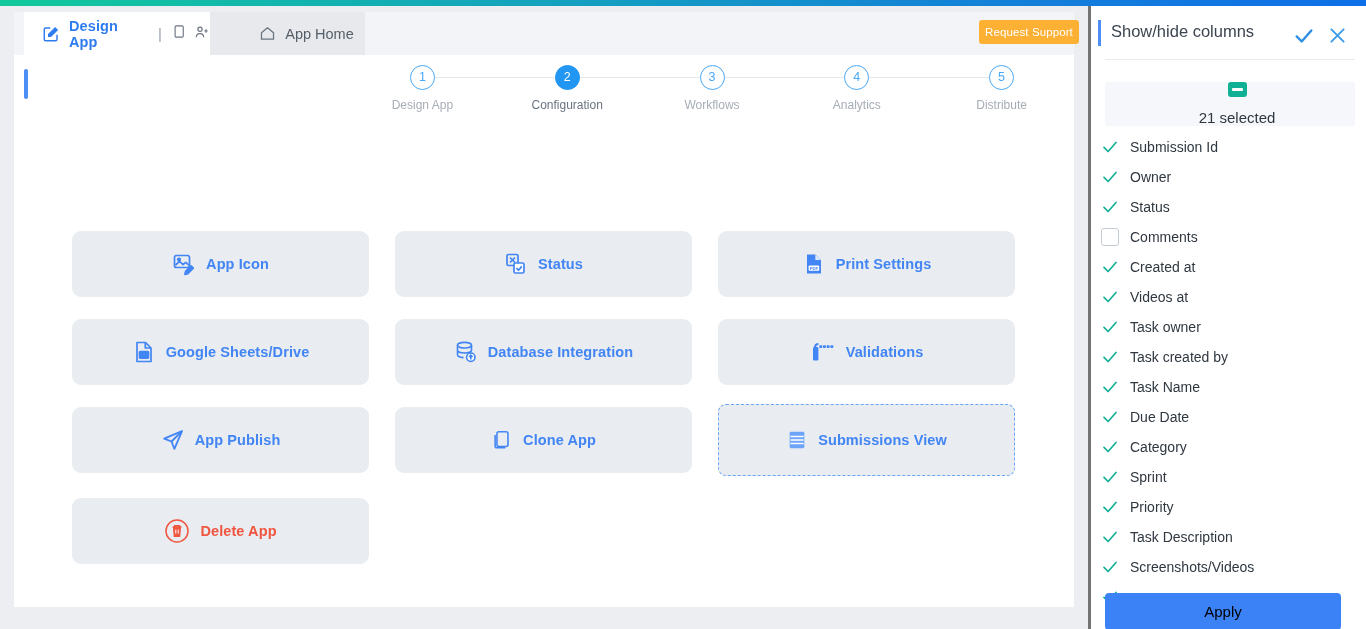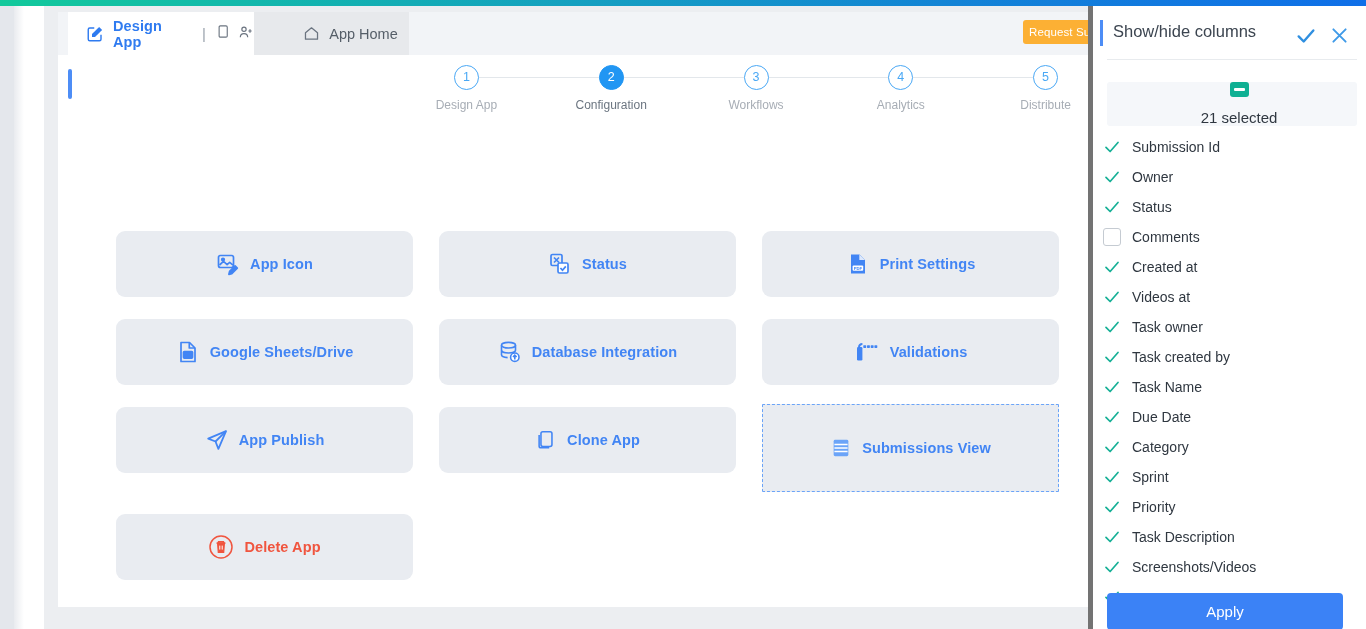--- a/index.html
+++ b/index.html
@@ -14,21 +14,20 @@
   
   .top-gradient {
     position: absolute; left: 0; top: 0; width: 1366px; height: 6px;
     background: linear-gradient(90deg, #12c99b 0%, #12b8ab 18%, #14a0c0 42%, #1383d6 70%, #0f6fe8 100%);
   }
 
   
   .app-area {
     position: absolute; left: 0; top: 6px; width: 1088px; height: 623px;
     background: #eceef1;
-    margin-left: 44px;
   }
   .left-gutter {
     position: absolute; left: 0; top: 6px; width: 14px; height: 623px;
     background: #e4e7ec;
   }
   .left-gutter-edge {
     position: absolute; left: 14px; top: 6px; width: 10px; height: 623px;
     background: linear-gradient(90deg, #e9ebef 0%, #ffffff 100%);
   }
 
@@ -102,33 +101,33 @@
     position: absolute; left: 58px; top: 97px;
     display: grid; grid-template-columns: repeat(3, 297px);
     gap: 22px 26px;
   }
   .tile {
     height: 66px; background: #e9ecf1; border-radius: 9px;
     display: flex; align-items: center; justify-content: center; gap: 10px;
     cursor: pointer; border: 1px solid transparent;
   }
   .tile.focused {
-    background: #e9ecf1; border: 1.6px dashed #6ba4f8; border-radius: 1px;
-    height: 88px; margin-top: -3px;
+    background: #e9ecf1; border: 1.6px dashed #6ba4f8; border-radius: 8px;
+    height: 72px; margin-top: -3px;
   }
   .tile-label {
     font-size: 14.5px; font-weight: bold; color: #4285f4; letter-spacing: .1px;
   }
   .tile.danger .tile-label { color: #f0553f; }
   .tile-icon { display: flex; align-items: center; justify-content: center; }
 
   
   .side-panel {
     position: absolute; left: 1088px; top: 6px; width: 278px; height: 623px;
-    background: #ffffff; border-left: 5px solid #737373;
+    background: #ffffff; border-left: 3px solid #737373;
   }
   .panel-head {
     position: absolute; left: 0; top: 0; width: 278px; height: 53px;
     display: flex; align-items: center;
   }
   .panel-accent {
     position: absolute; left: 7px; top: 14px; width: 3px; height: 26px;
     background: #4d8df6;
   }
   .panel-title {
@@ -165,21 +164,21 @@
   }
   .col-item .label { font-size: 14px; color: #2f3740; }
   .chk-empty {
     width: 18px; height: 18px; border: 1.4px solid #c5cbd2; border-radius: 3px; background: #fff;
     flex: 0 0 18px;
   }
   .chk-on { width: 18px; height: 18px; flex: 0 0 18px; display: block; }
 
   .apply-btn {
     position: absolute; left: 14px; top: 587px; width: 236px; height: 37px;
-    background: #3b82f6; color: #ffffff; border: none; border-radius: 4px;
+    background: #3b82f6; color: #000000; border: none; border-radius: 4px;
     font-size: 15px; font-family: "Liberation Sans", sans-serif; cursor: pointer;
   }
 </style>
 </head>
 <body>
 
 <div id="root">
 
   <div class="top-gradient"></div>
 

